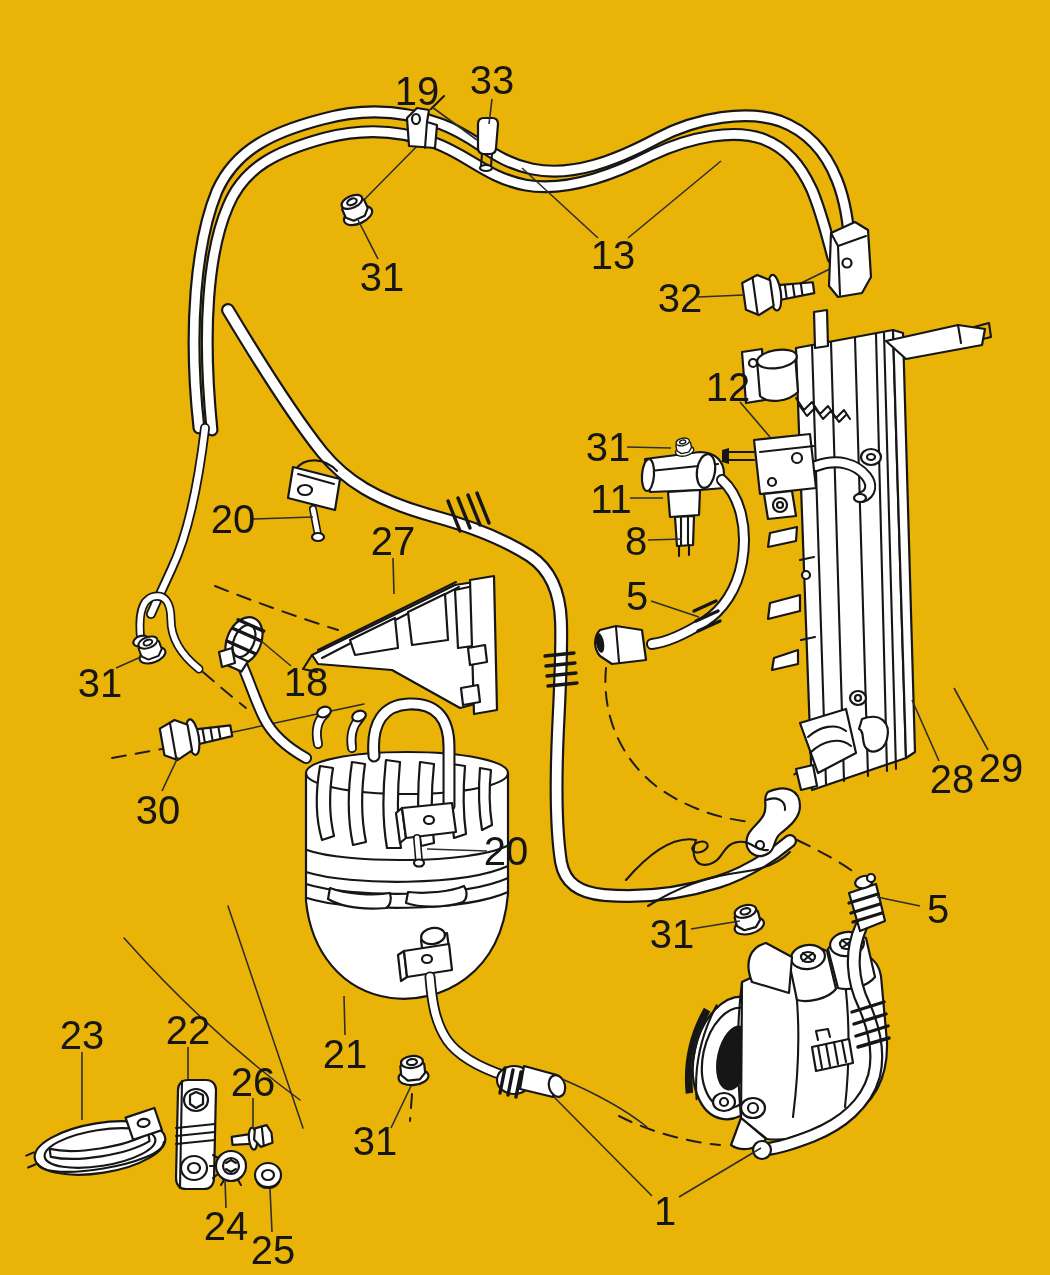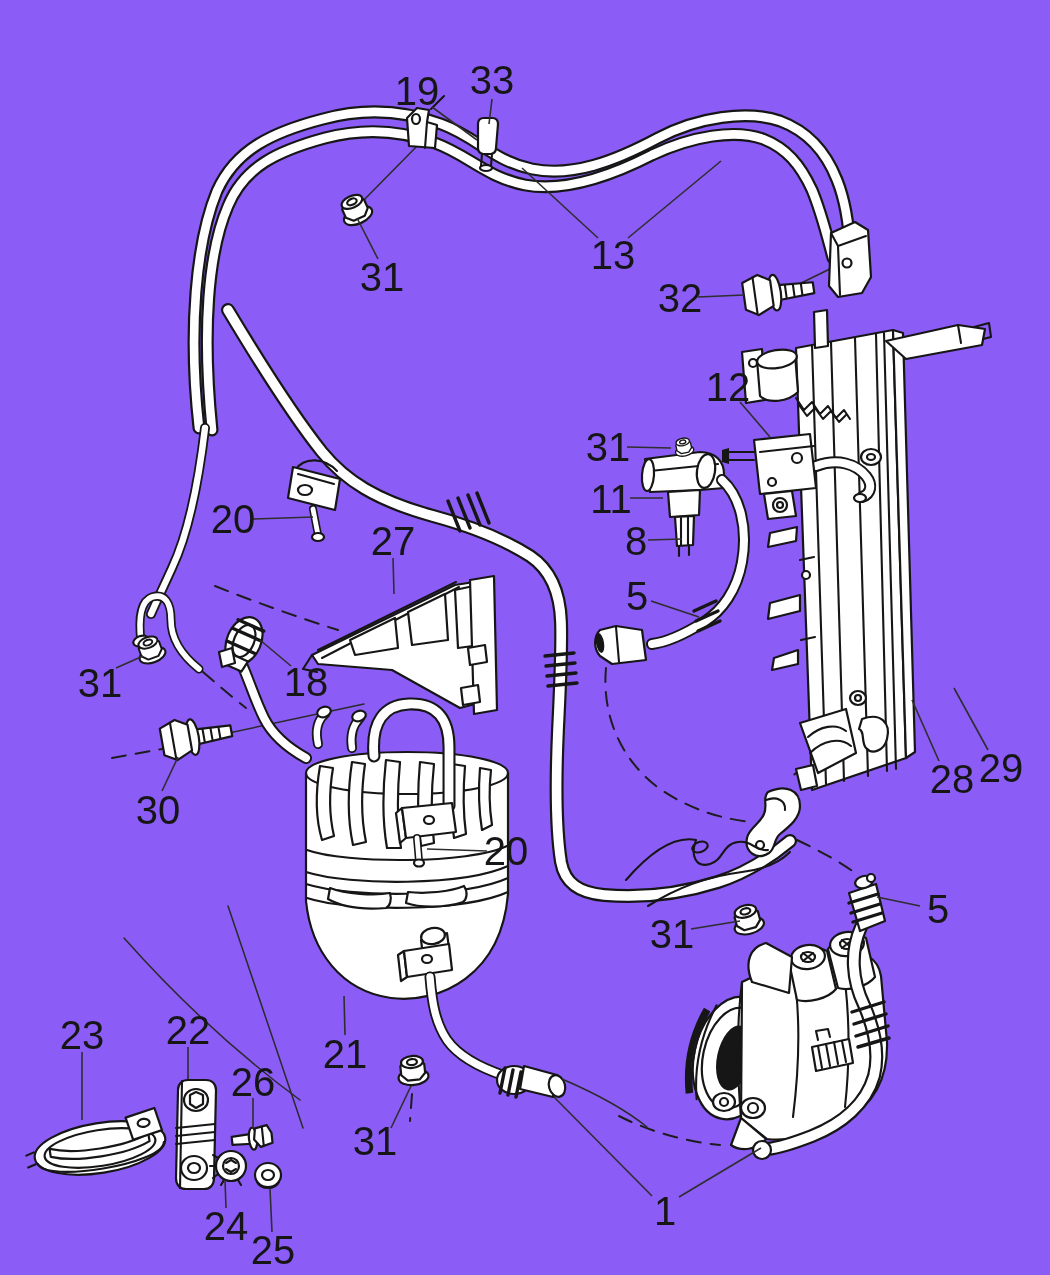--- a/index.html
+++ b/index.html
@@ -1,16 +1,16 @@
 <!DOCTYPE html>
 <html><head>
 <meta charset="utf-8">
 <style>
   html,body{margin:0;padding:0;background:#ffffff;}
-  .stage{width:1050px;height:1275px;position:relative;background:#8b5cf6;overflow:hidden;}
+  .stage{width:1050px;height:1275px;position:relative;background:#eab308;overflow:hidden;}
   svg{display:block;}
   
   .wf{fill:#ffffff;stroke:#161616;stroke-width:2.2;stroke-linejoin:round;stroke-linecap:round;}
   .ln{fill:none;stroke:#161616;stroke-width:2.1;stroke-linecap:round;stroke-linejoin:round;}
   .lnt{fill:none;stroke:#2a2a2a;stroke-width:1.5;stroke-linecap:round;}
   .dash{fill:none;stroke:#1d1d1d;stroke-width:2;stroke-dasharray:14 10;stroke-linecap:round;}
   .rib{fill:none;stroke:#161616;stroke-width:3.4;stroke-linecap:round;}
   .to{fill:none;stroke:#161616;stroke-linecap:round;stroke-linejoin:round;}
   .ti{fill:none;stroke:#ffffff;stroke-linecap:round;stroke-linejoin:round;}
   .dk{fill:#161616;stroke:none;}

